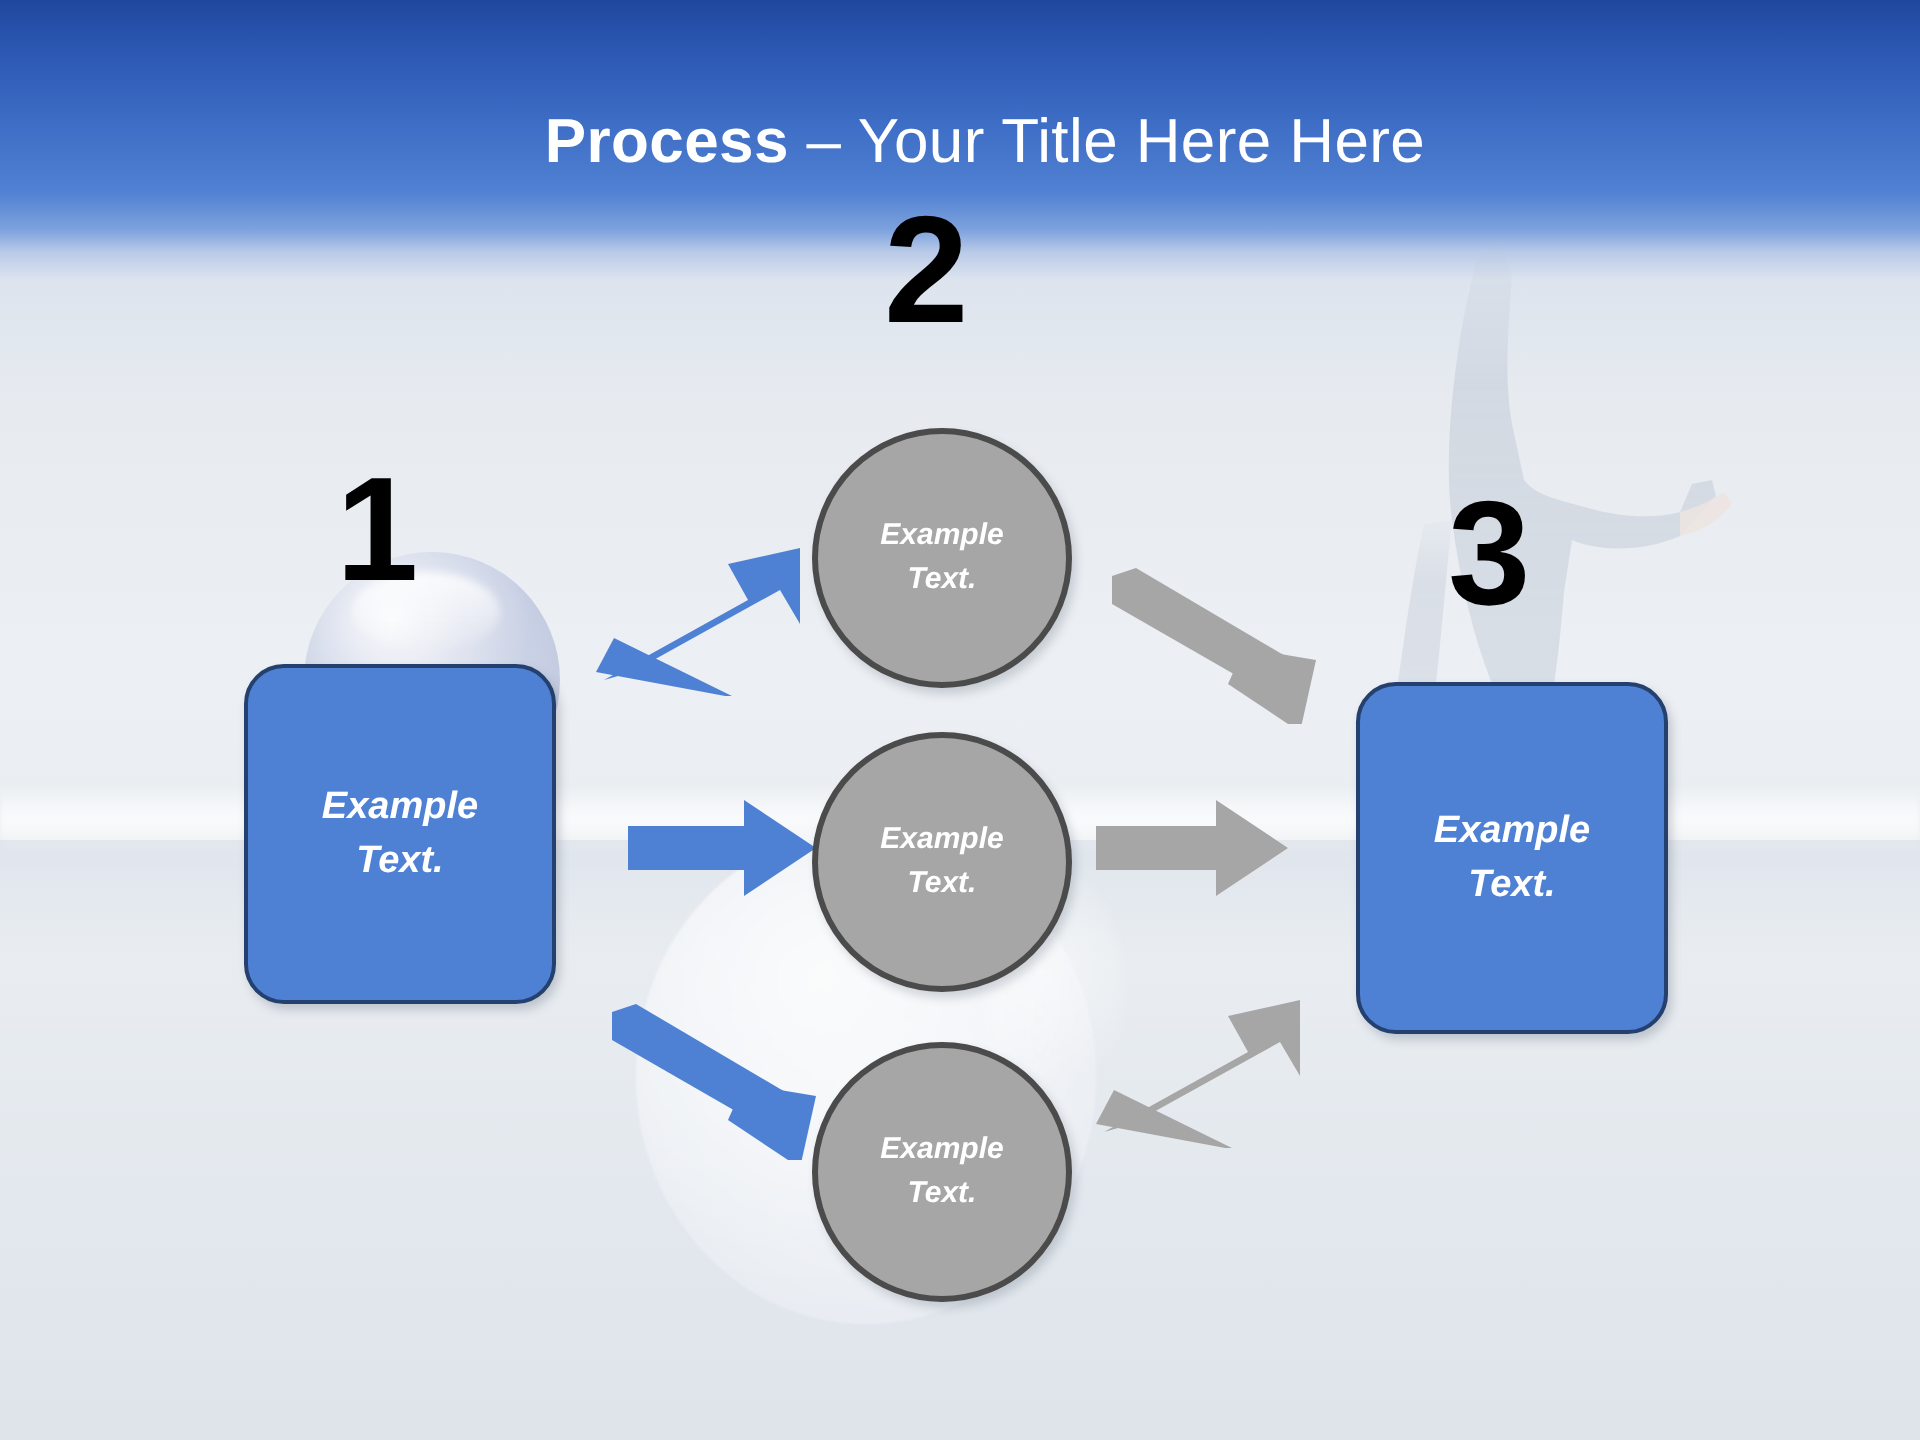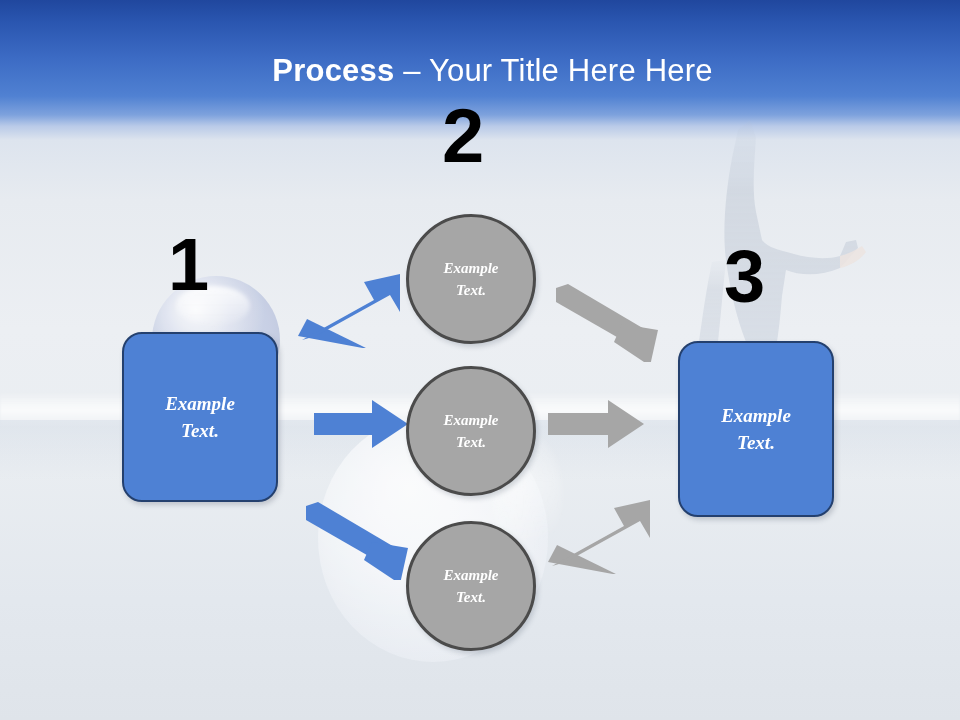--- a/index.html
+++ b/index.html
@@ -189,21 +189,21 @@
   #circle1 { left: 406px; top: 214px; }
   #circle2 { left: 406px; top: 366px; }
   #circle3 { left: 406px; top: 521px; }
 
   
   .arrow {
     position: absolute;
     pointer-events: none;
   }
 
-  .label-2line { white-space: pre-line; font-family: Liberation Serif, serif; }
+  .label-2line { white-space: pre-line; }
 </style>
 </head>
 <body>
 
 <div id="slide">
 
   <div class="bg-base"></div>
   <div class="bg-horizon"></div>
   <div class="bg-horizon2"></div>
 

